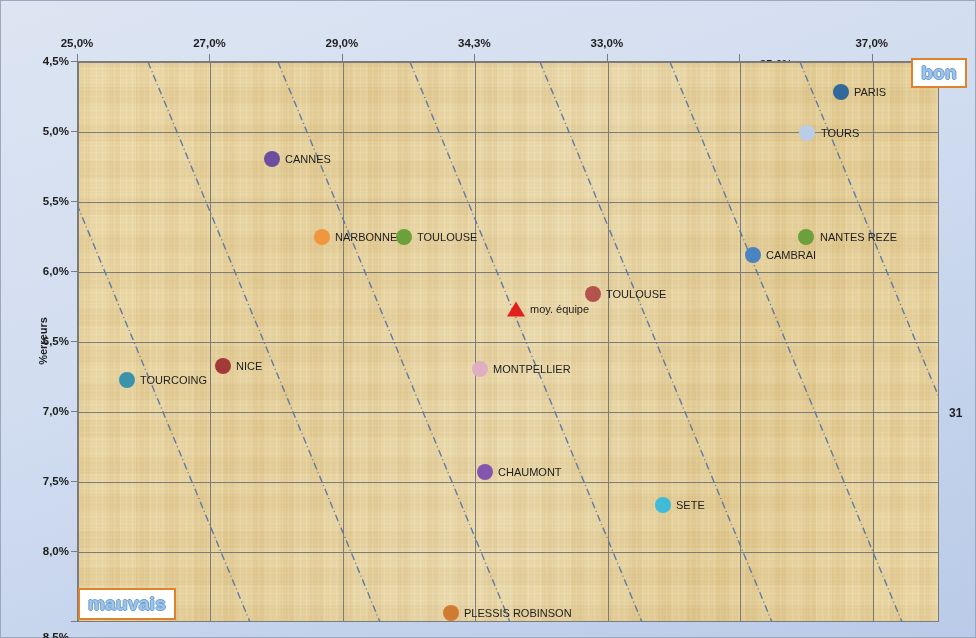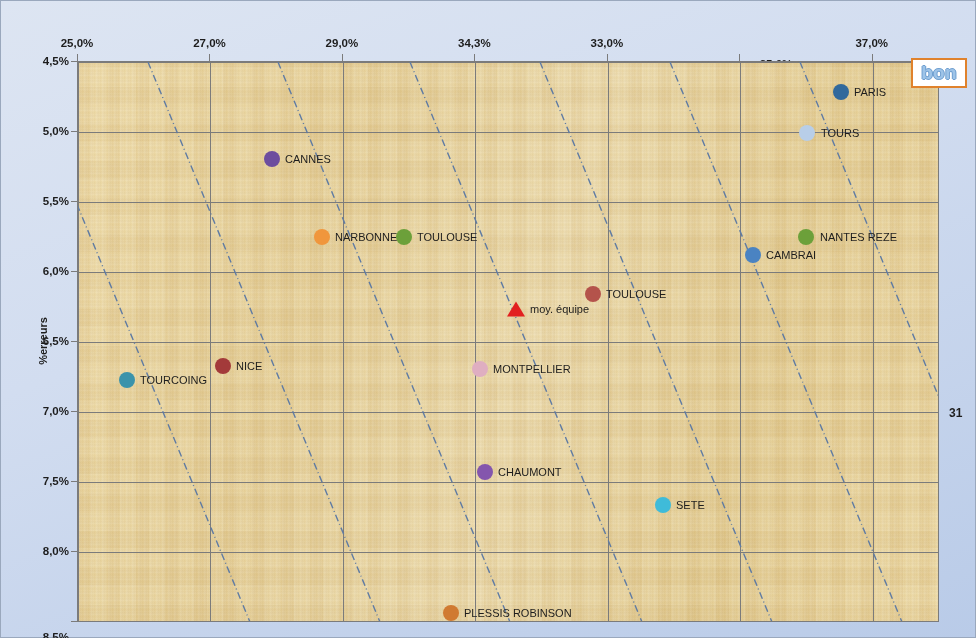--- a/index.html
+++ b/index.html
@@ -312,14 +312,17 @@
       <div class="pt" style="left: 662px; top: 504px; width: 16px; height: 16px; background: rgb(63, 187, 217);"></div>
       <div class="pt-label" style="left: 675px; top: 504px;">SETE</div>
       <div class="pt" style="left: 450px; top: 612px; width: 16px; height: 16px; background: rgb(208, 122, 50);"></div>
       <div class="pt-label" style="left: 463px; top: 612px;">PLESSIS ROBINSON</div>
     </div>
 
   <div class="corner-box" id="box-bon" style="right:8px; top:57px; width:56px; height:30px;">
     <span class="corner-text">bon</span>
   </div>
 
+  <div class="corner-box" id="box-mauvais" style="left:77px; top:587px; width:98px; height:32px;">
+    <span class="corner-text">mauvais</span>
+  </div>
 
 </div>
 
 </body></html>

